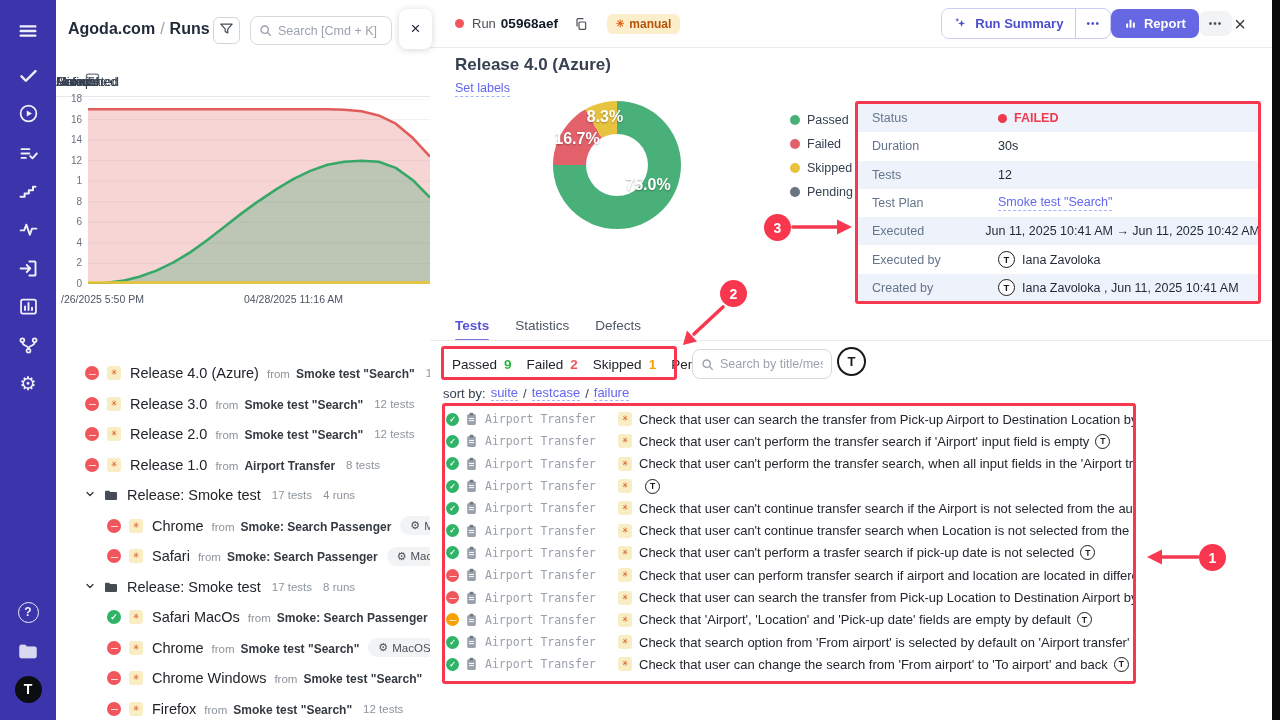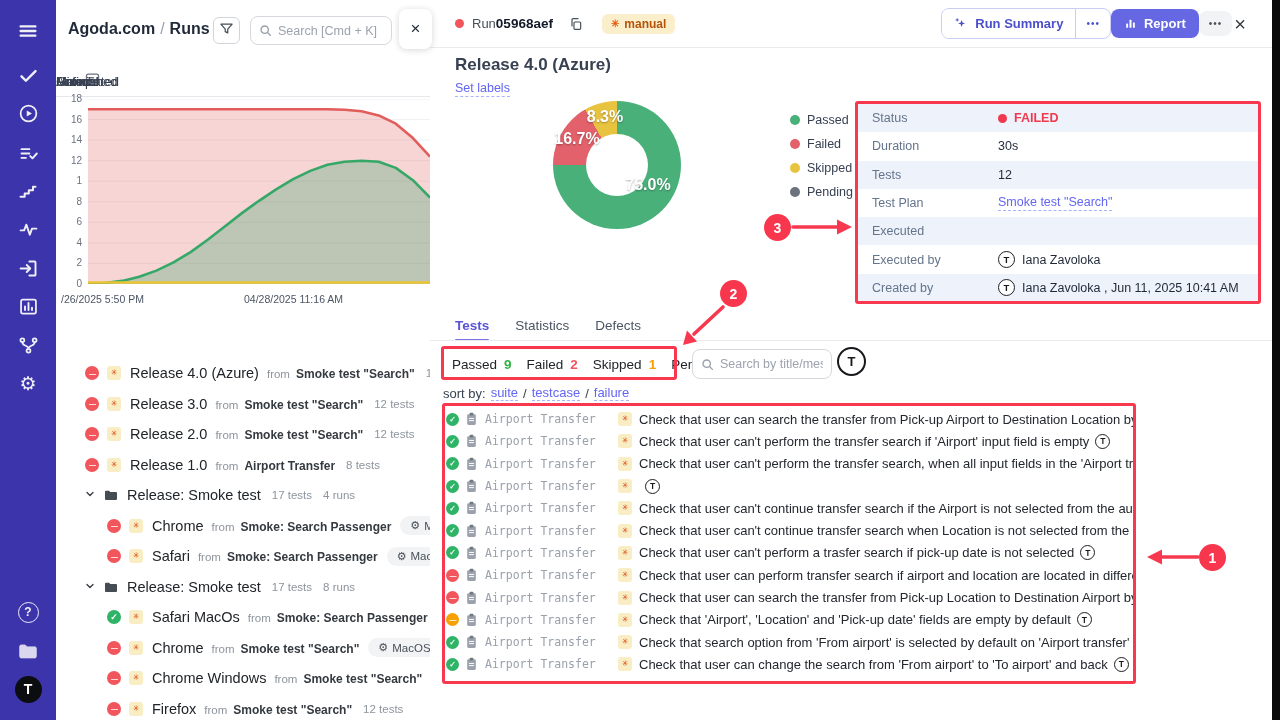--- a/index.html
+++ b/index.html
@@ -53,21 +53,21 @@
   .chev svg { stroke:#343a40; }
   .folder-ic { margin:0 8px 0 7px; display:inline-flex; }
 
   
   #xcard { position:absolute; left:399px; top:9px; width:33px; height:40px; background:#fff; border-radius:8px; box-shadow:0 1px 7px rgba(0,0,0,.16); display:flex; align-items:center; justify-content:center; font-size:17px; color:#1f2937; cursor:pointer; z-index:5; }
 
   
   #mainpanel { position:absolute; left:430px; top:0; width:842px; height:720px; background:#fff; }
   #topbar { position:absolute; left:0; top:0; width:842px; height:48px; border-bottom:1px solid #e9ecef; display:flex; align-items:center; padding:0 26px 0 25px; }
   .reddot { width:9px; height:9px; border-radius:50%; background:#f0565c; margin-right:8px; }
-  #run-label { font-size:13px; color:#495057; }
+  #run-label { font-size:13px; color:#495057; margin-right:5px; }
   #run-id { font-size:13.5px; font-weight:bold; color:#111827; }
   #copy-btn { margin-left:15px; display:flex; cursor:pointer; }
   .manual-badge { margin-left:18px; display:inline-flex; align-items:center; gap:5px; background:#faeecb; border-radius:6px; padding:3px 9px; font-size:12px; font-weight:bold; color:#b45309; }
   .manual-badge::before { content:"✳"; color:#e8590c; font-size:10px; }
   #topbar-right { margin-left:auto; display:flex; align-items:center; }
   #runsummary-group { display:flex; align-items:stretch; border:1px solid #c9cdf4; border-radius:8px; overflow:hidden; }
   #runsummary-btn { display:flex; align-items:center; gap:7px; padding:7px 12px; font-size:13px; font-weight:bold; color:#4b4fc9; cursor:pointer; background:#fff; }
   #runsummary-more { display:flex; align-items:center; padding:0 10px; border-left:1px solid #c9cdf4; color:#4b4fc9; cursor:pointer; font-size:10px; letter-spacing:1px; }
   #report-btn { display:flex; align-items:center; gap:7px; background:#6568e2; color:#fff; font-size:13px; font-weight:bold; border-radius:8px; padding:7px 13px; cursor:pointer; }
   #more-btn { background:#f1f3f5; border-radius:8px; padding:7px 10px; font-size:10px; letter-spacing:1px; color:#495057; cursor:pointer; }
@@ -555,20 +555,24 @@
         <div class="drow noalt">
           <span class="dlab">Test Plan</span>
           <span class="dval v-link">
 
             <span class="linktxt">Smoke test "Search"</span>
           </span>
         </div>
 
         <div class="drow alt">
           <span class="dlab">Executed</span>
+          <span class="dval v-plain">
+
+            <span class="linktxt">Jun 11, 2025 10:41 AM → Jun 11, 2025 10:42 AM</span>
+          </span>
         </div>
 
         <div class="drow noalt">
           <span class="dlab">Executed by</span>
           <span class="dval v-plain">
 
             <span class="mini-avatar">T</span>
             <span class="linktxt">Iana Zavoloka</span>
           </span>
         </div>

